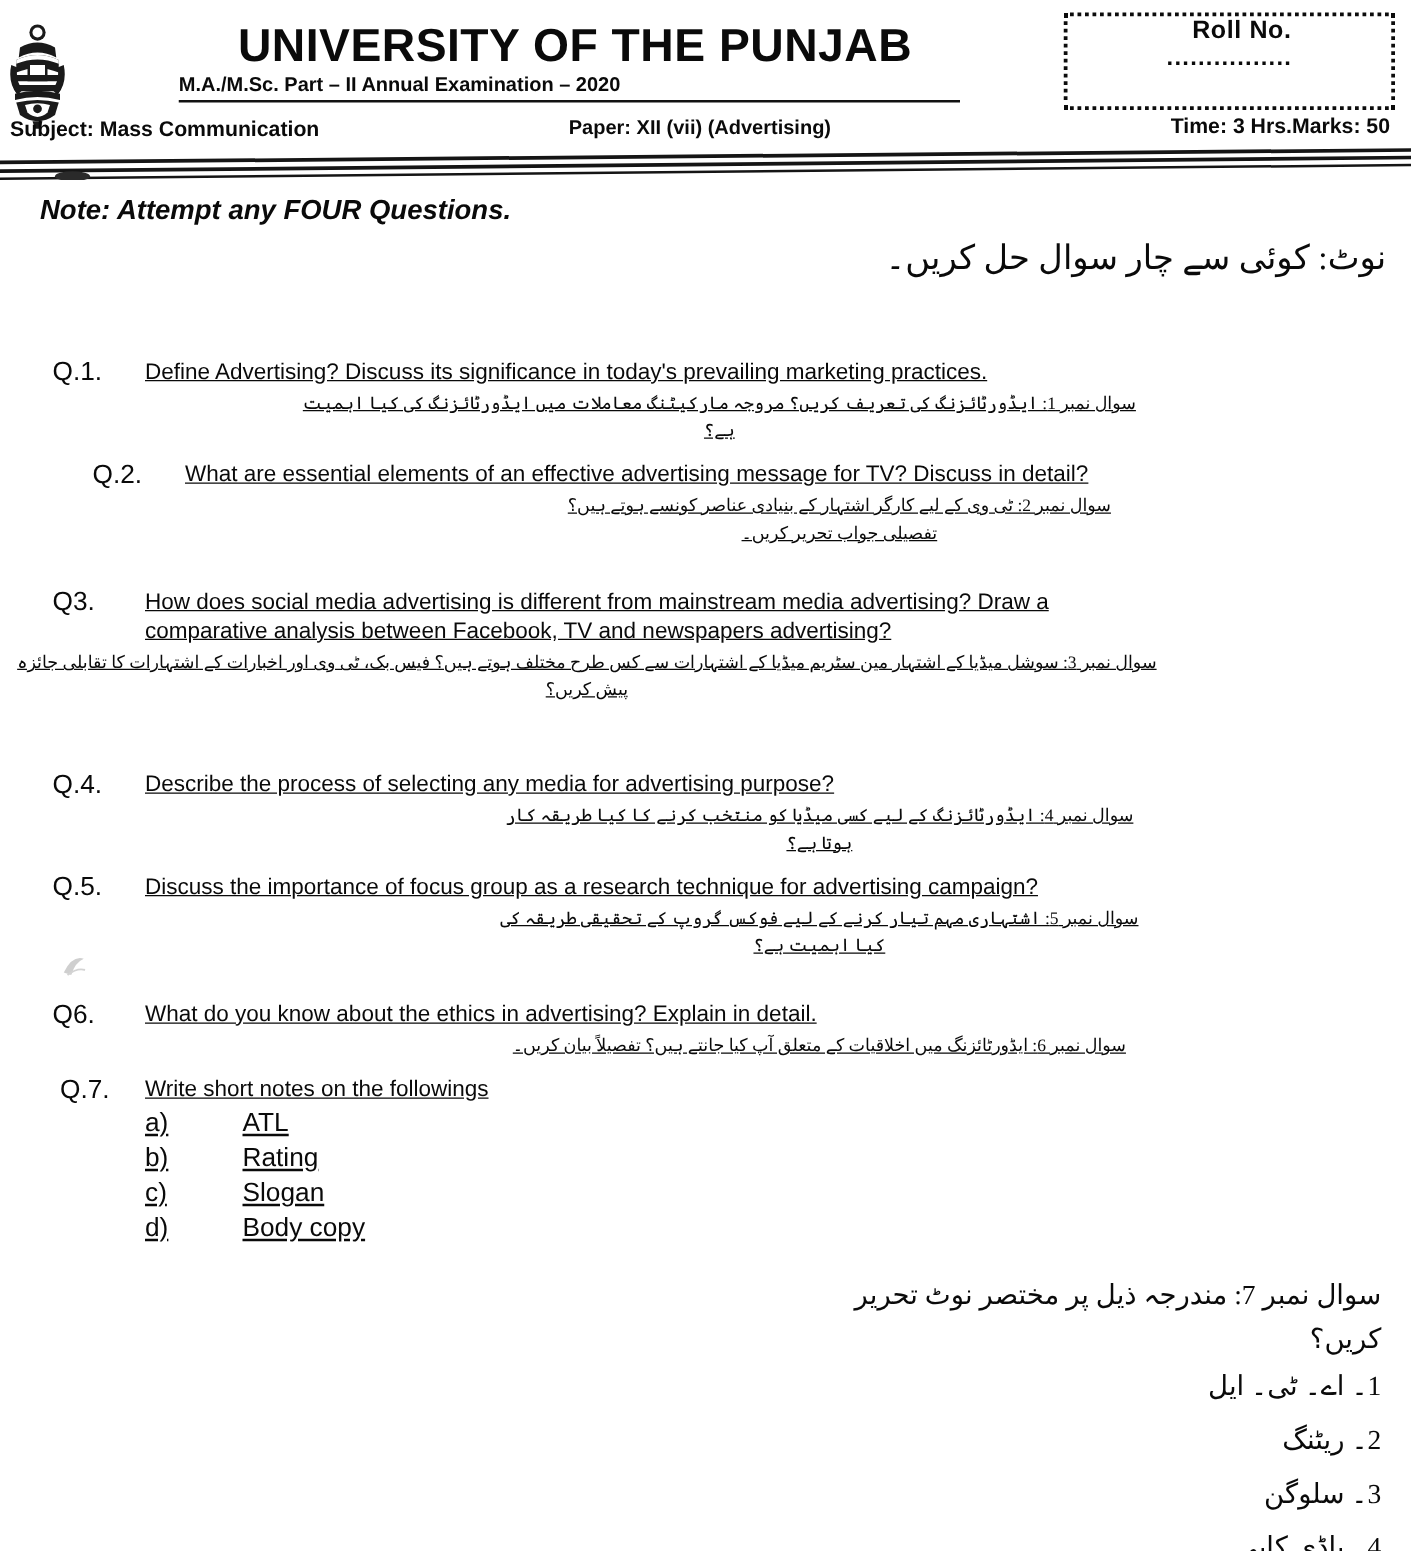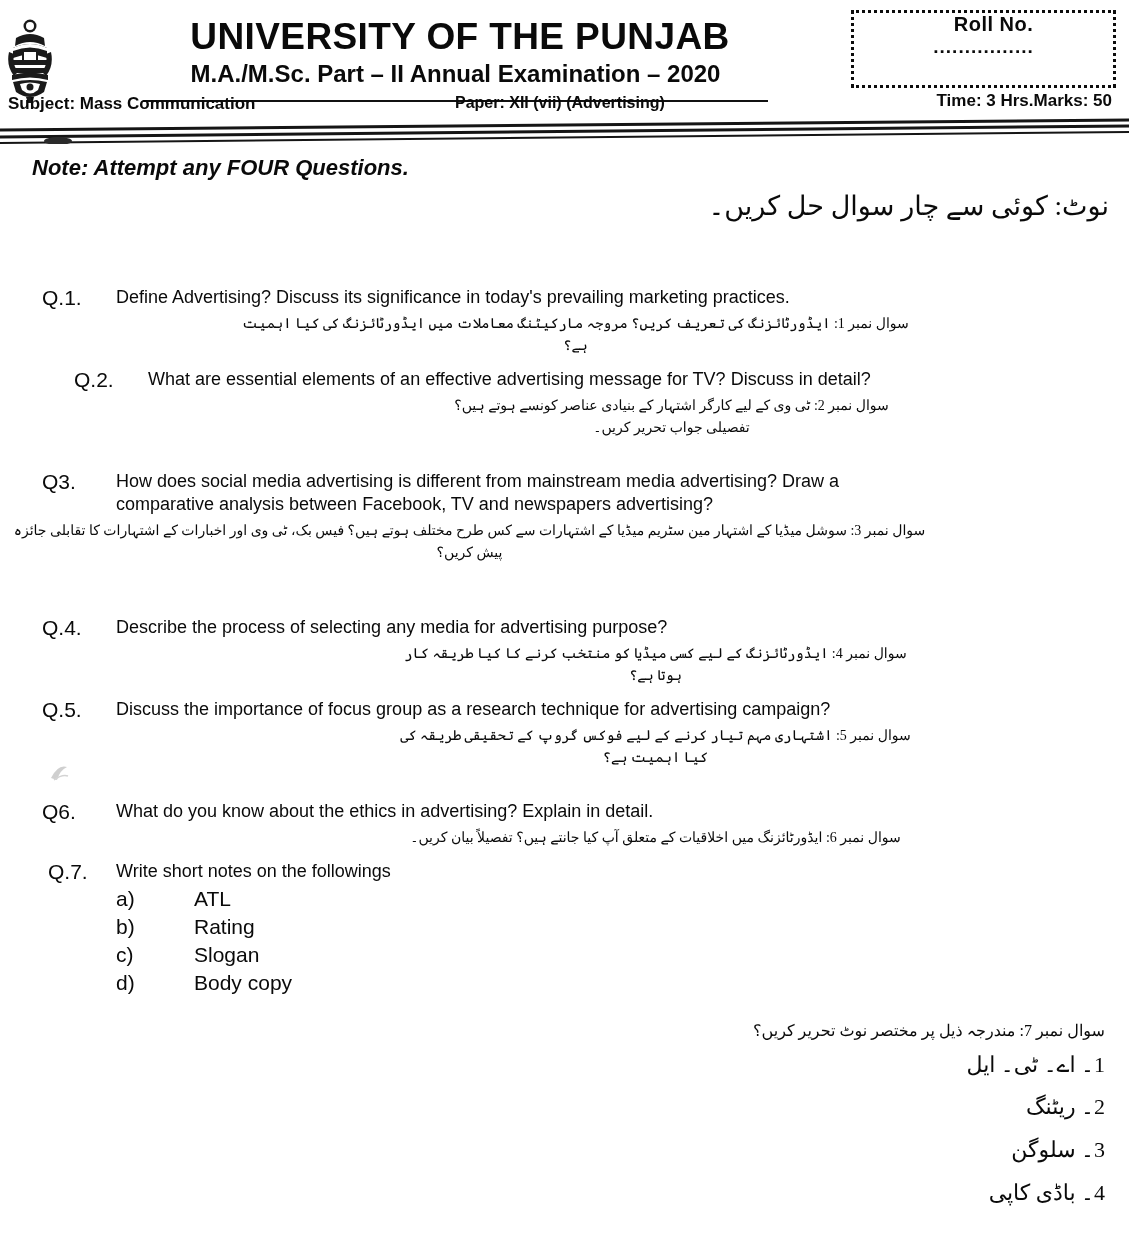--- a/index.html
+++ b/index.html
@@ -37,25 +37,24 @@
     font-weight: bold;
     letter-spacing: 0.4px;
     line-height: 1.0;
     font-family: "Liberation Sans", sans-serif;
   }
 
   .exam-line {
     position: absolute;
     left: 143px; top: 60px;
     width: 625px;
-    text-align: center;
-    font-size: 24px;
+    font-size: 16px;
     font-weight: bold;
     border-bottom: 2.5px solid #111;
-    padding-bottom: 12px;
+    padding-bottom: 2px;
     white-space: nowrap;
   }
 
   .subject-line {
     position: absolute;
     left: 8px; top: 94px;
     font-size: 17px;
     font-weight: bold;
     white-space: nowrap;
   }
@@ -127,20 +126,21 @@
     direction: rtl;
     font-family: "Liberation Serif", serif;
     line-height: 1.5;
   }
 
   
   .q {
     position: absolute;
     left: 0;
     width: 933px;
+    text-decoration: underline;
   }
   .q-row { position: relative; }
   .q-label {
     position: absolute;
     left: 42px;
     top: 0;
     font-size: 21px;
     font-weight: 400;
     white-space: nowrap;
   }
@@ -180,21 +180,21 @@
   
   .q7-ur-block {
     position: absolute;
     right: 24px;
     top: 1018px;
     width: 430px;
     text-align: right;
     direction: rtl;
     font-family: "Liberation Serif", serif;
   }
-  .q7-ur-head { font-size: 16px; line-height: 1.6; }
+  .q7-ur-head { font-size: 22px; line-height: 1.6; }
   .q7-ur-item { font-size: 22px; line-height: 1.95; }
 
   
   .smudge {
     position: absolute;
     left: 48px; top: 760px;
     width: 22px; height: 24px;
     opacity: 0.28;
   }
   .smudge svg { display: block; }

